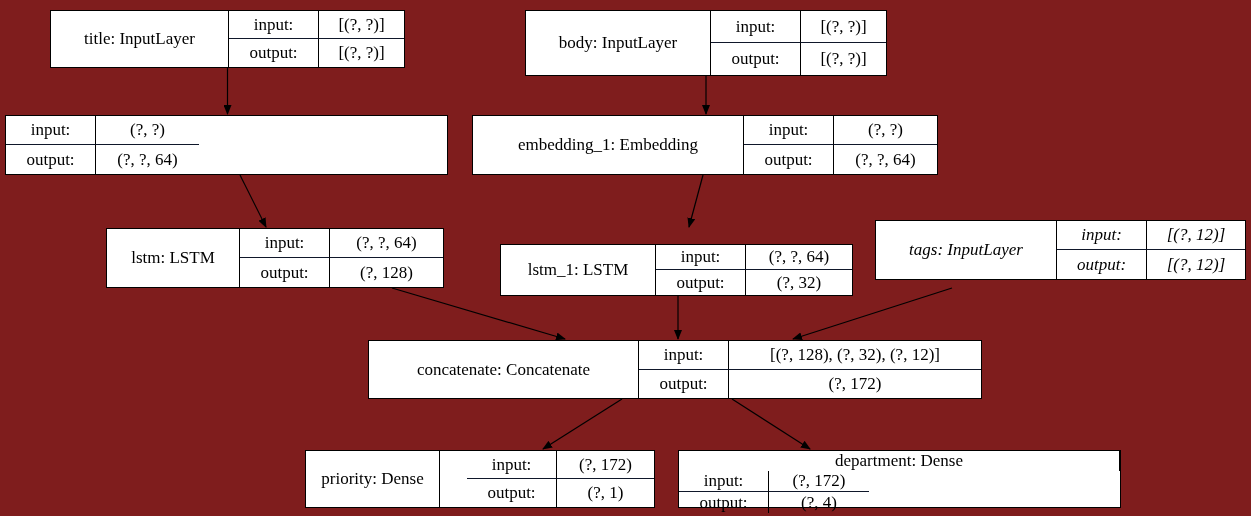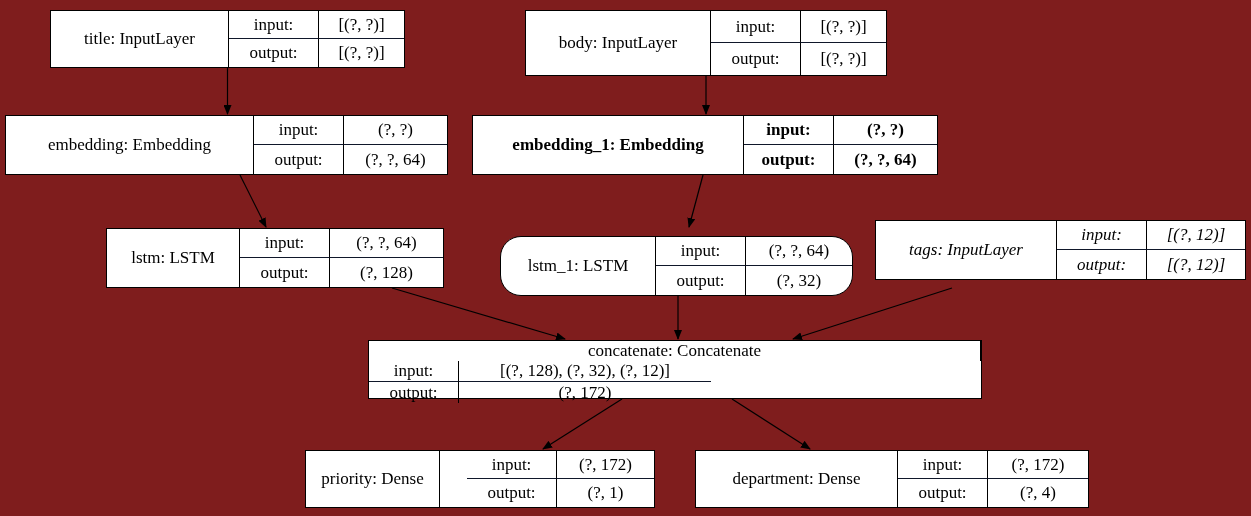--- a/index.html
+++ b/index.html
@@ -27,27 +27,27 @@
     grid-template-rows:1fr 1fr;
     grid-template-columns:90px var(--vw);
   }
   .io>div{display:flex;align-items:center;justify-content:center;white-space:nowrap;}
   .io .lbl{border-right:1px solid #000000;}
   .io .r1{border-bottom:1px solid #0f172a;}
 
   #n-title      {left:50px; top:10px; width:355px;height:58px;--vw:85px;}
   #n-body       {left:525px;top:10px; width:362px;height:66px;--vw:85px;}
   #n-embedding  {left:5px;  top:115px;width:443px;height:60px;--vw:103px;}
-  #n-embedding1 {left:472px;top:115px;width:466px;height:60px;font-weight:bold;--vw:103px;}
+  #n-embedding1 {left:472px;top:115px;width:466px;height:60px;--vw:103px;}
   #n-lstm       {left:106px;top:228px;width:338px;height:60px;--vw:113px;}
-  #n-lstm1      {left:500px;top:236px;width:353px;height:60px;border-radius:21px;--vw:106px;}
+  #n-lstm1      {left:500px;top:244px;width:353px;height:52px;--vw:106px;}
   #n-tags       {left:875px;top:220px;width:371px;height:60px;font-style:italic;--vw:98px;}
-  #n-concat     {left:368px;top:340px;width:614px;height:59px;flex-direction:column;--vw:252px;}
+  #n-concat     {left:368px;top:340px;width:614px;height:59px;--vw:252px;}
   #n-priority   {left:305px;top:450px;width:350px;height:58px;gap:27px;--vw:97px;}
-  #n-department {left:695px;top:450px;width:394px;height:58px;--vw:100px;}
+  #n-department {left:678px;top:450px;width:443px;height:58px;flex-direction:column;--vw:100px;}
 
   #edges line{stroke:#000000;stroke-width:1.2;}
 </style>
 </head>
 <body>
 
 <div id="canvas">
 
   <svg id="edges" viewBox="0 0 1251 516">
     <defs>
@@ -80,21 +80,20 @@
     <div class="name">body: InputLayer</div>
     <div class="io">
       <div class="lbl r1">input:</div>
       <div class="r1">[(?, ?)]</div>
       <div class="lbl">output:</div>
       <div>[(?, ?)]</div>
     </div>
   </div>
 
   <div class="node" id="n-embedding">
-    <div class="name">embedding: Embedding</div>
     <div class="io">
       <div class="lbl r1">input:</div>
       <div class="r1">(?, ?)</div>
       <div class="lbl">output:</div>
       <div>(?, ?, 64)</div>
     </div>
   </div>
 
   <div class="node" id="n-embedding1">
     <div class="name">embedding_1: Embedding</div>

